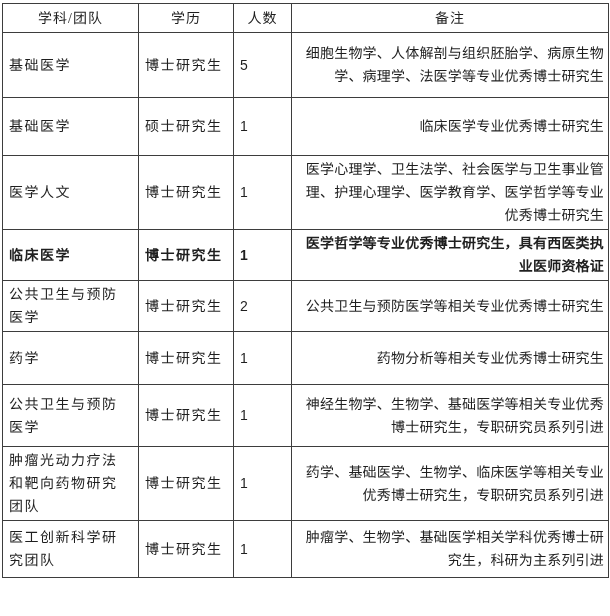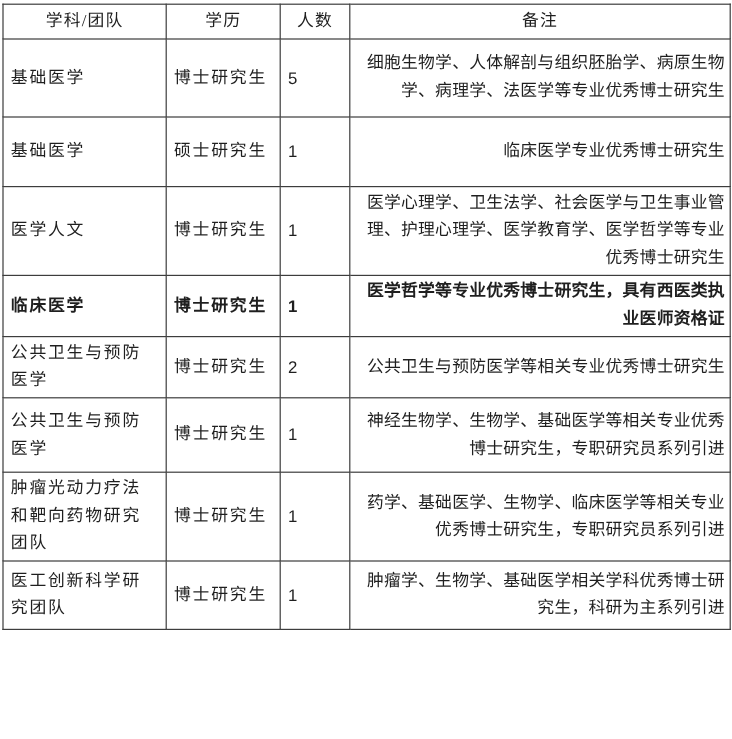--- a/index.html
+++ b/index.html
@@ -111,20 +111,26 @@
         <td class="degree">博士研究生</td>
         <td class="count">1</td>
         <td class="remark">医学哲学等专业优秀博士研究生，具有西医类执业医师资格证</td>
       </tr>
       <tr class="rh4">
         <td class="subject">公共卫生与预防医学</td>
         <td class="degree">博士研究生</td>
         <td class="count">2</td>
         <td class="remark">公共卫生与预防医学等相关专业优秀博士研究生</td>
       </tr>
+      <tr class="rh6">
+        <td class="subject">药学</td>
+        <td class="degree">博士研究生</td>
+        <td class="count">1</td>
+        <td class="remark">药物分析等相关专业优秀博士研究生</td>
+      </tr>
       <tr class="rh7">
         <td class="subject">公共卫生与预防医学</td>
         <td class="degree">博士研究生</td>
         <td class="count">1</td>
         <td class="remark">神经生物学、生物学、基础医学等相关专业优秀博士研究生，专职研究员系列引进</td>
       </tr>
       <tr class="rh8">
         <td class="subject">肿瘤光动力疗法和靶向药物研究团队</td>
         <td class="degree">博士研究生</td>
         <td class="count">1</td>

